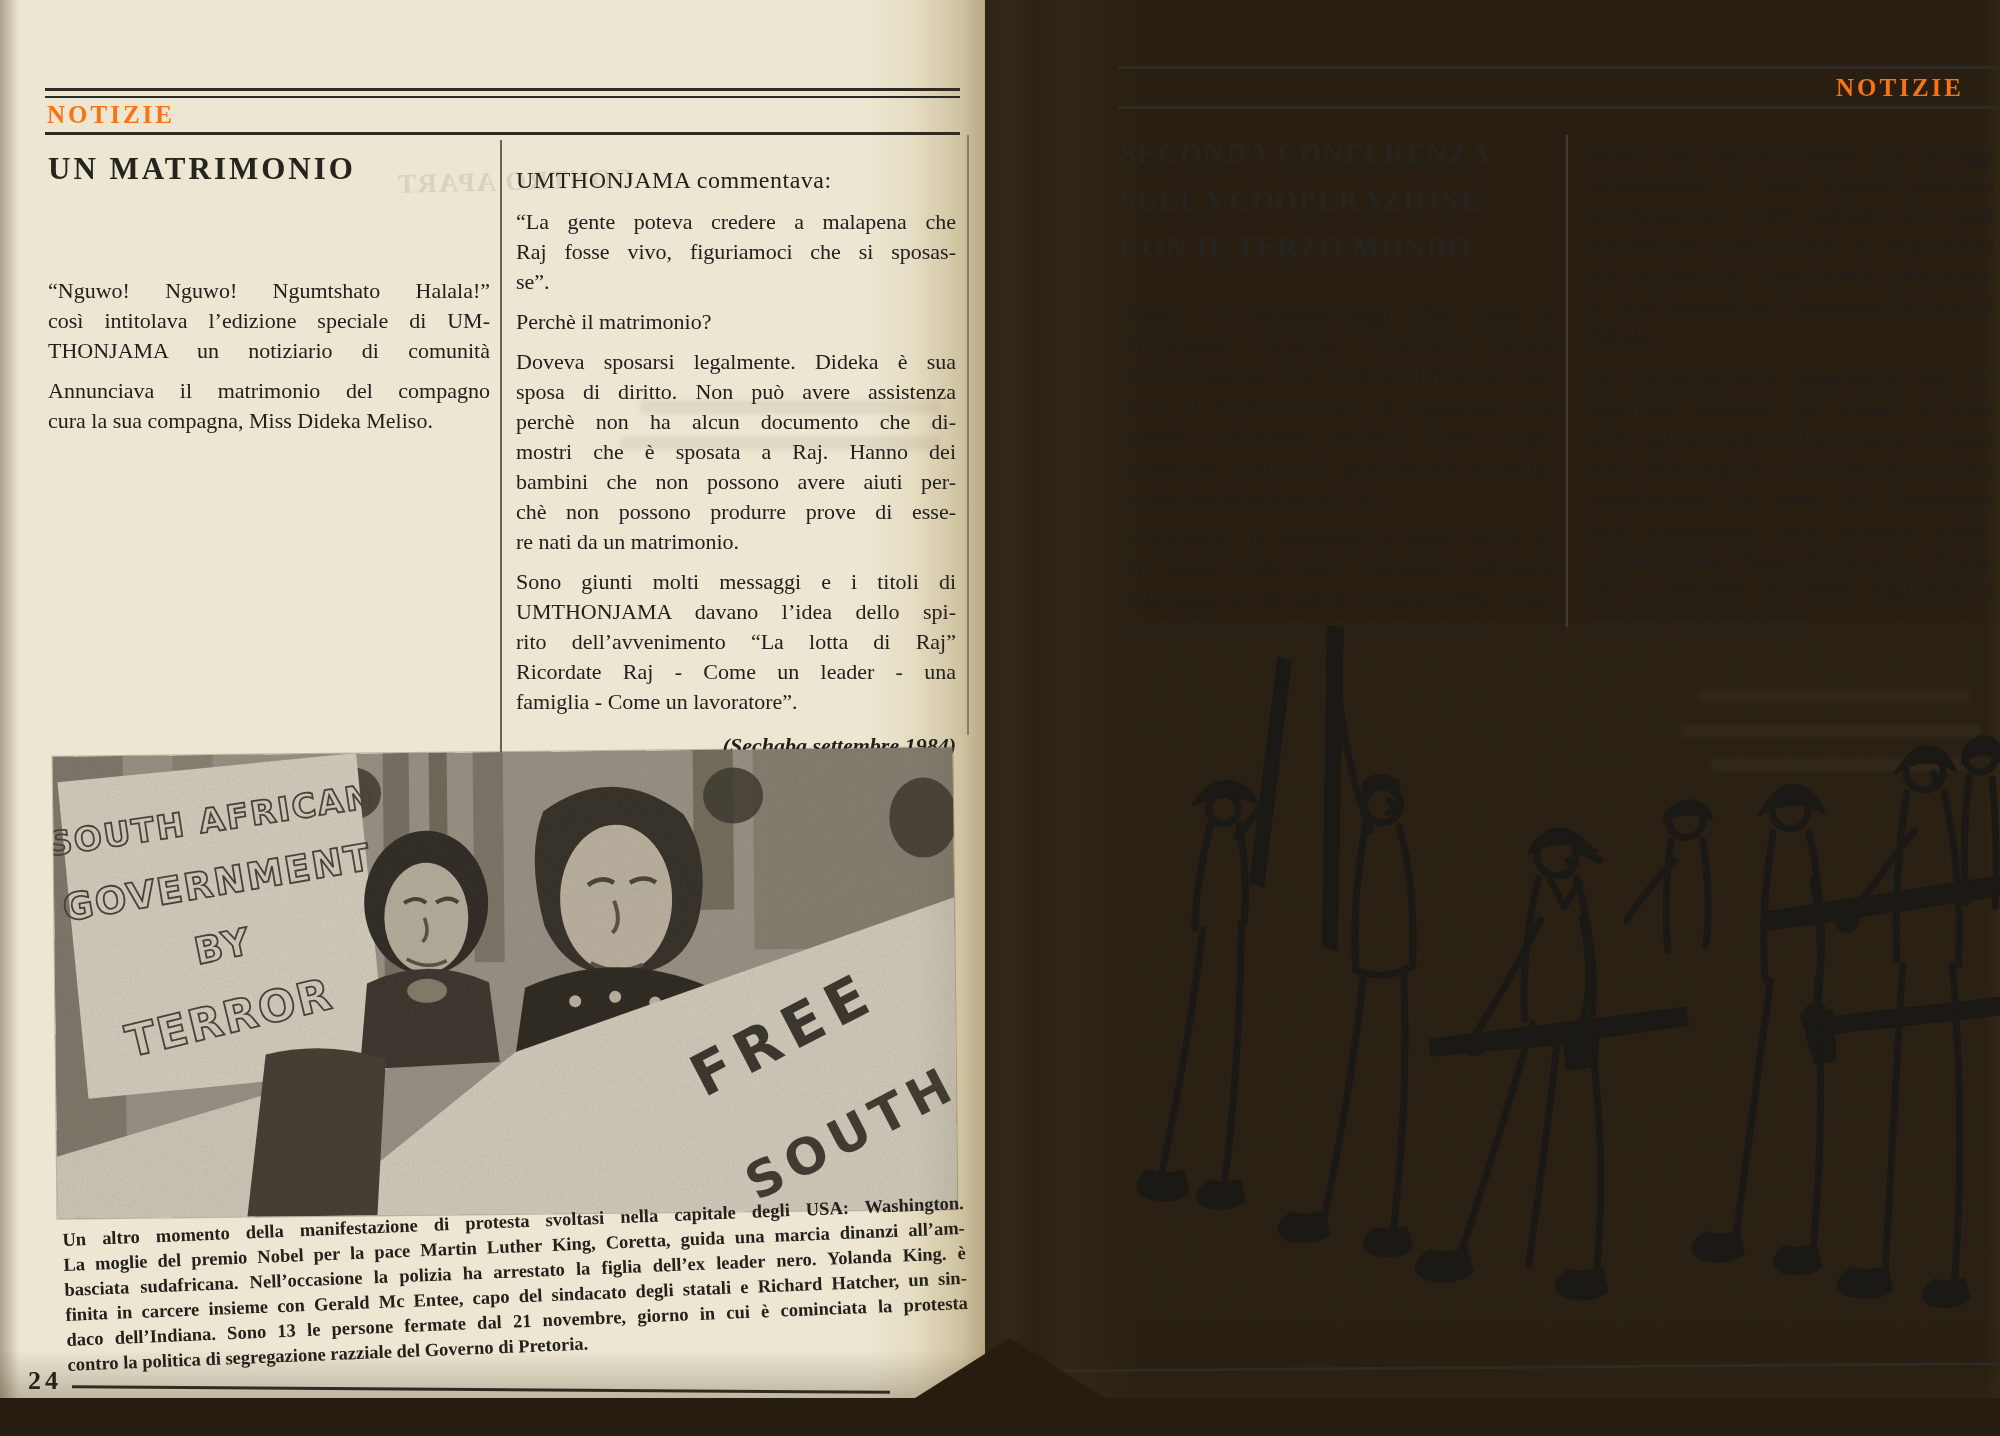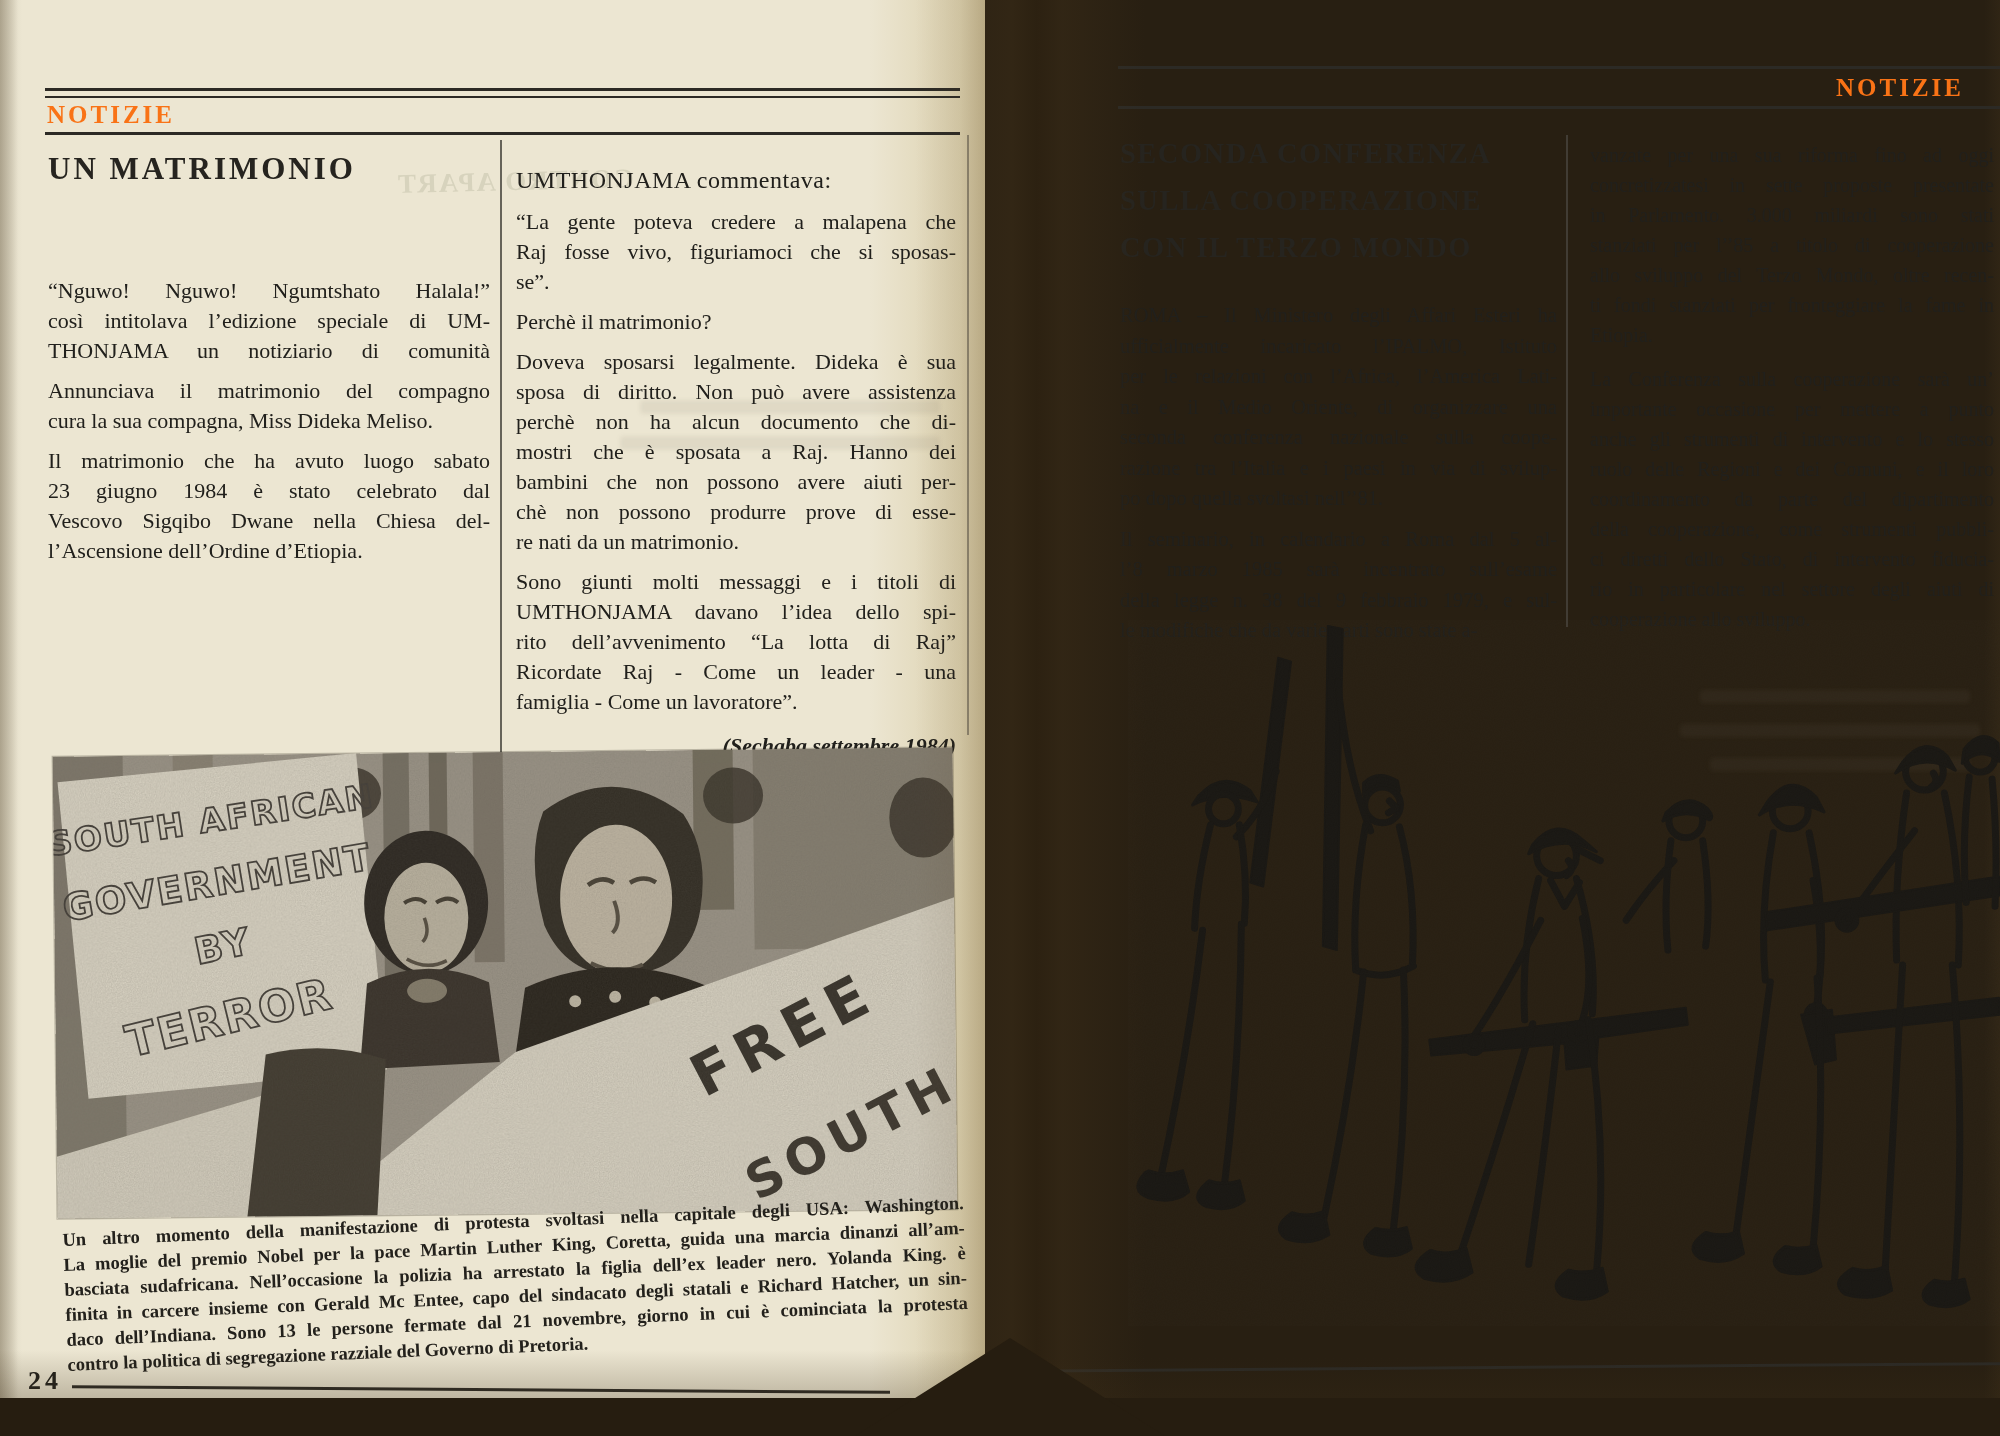--- a/index.html
+++ b/index.html
@@ -98,26 +98,20 @@
   <div class="tcol col-left1">
     <div class="para">
         <div class="tline">“Nguwo!  Nguwo!  Ngumtshato  Halala!”</div>
         <div class="tline">così intitolava l’edizione speciale di UM-</div>
         <div class="tline">THONJAMA un notiziario di comunità</div>
       </div>
     <div class="para">
         <div class="tline">Annunciava il matrimonio del compagno</div>
         <div class="tline is-last">cura la sua compagna, Miss Dideka Meliso.</div>
       </div>
-    <div class="para">
-        <div class="tline">Il matrimonio che ha avuto luogo sabato</div>
-        <div class="tline">23 giugno 1984 è stato celebrato dal</div>
-        <div class="tline">Vescovo Sigqibo Dwane nella Chiesa del-</div>
-        <div class="tline is-last">l’Ascensione dell’Ordine d’Etiopia.</div>
-      </div>
   </div>
 
   <div class="vdiv" style="left:500px;top:140px;height:615px;opacity:.8;"></div>
   <div class="vdiv" style="left:967px;top:135px;height:600px;opacity:.5;"></div>
 
   <div class="tcol col-left2">
     <div class="col2-heading">UMTHONJAMA commentava:</div>
     <div class="para">
         <div class="tline">“La gente poteva credere a malapena che</div>
         <div class="tline">Raj fosse vivo, figuriamoci che si sposas-</div>

